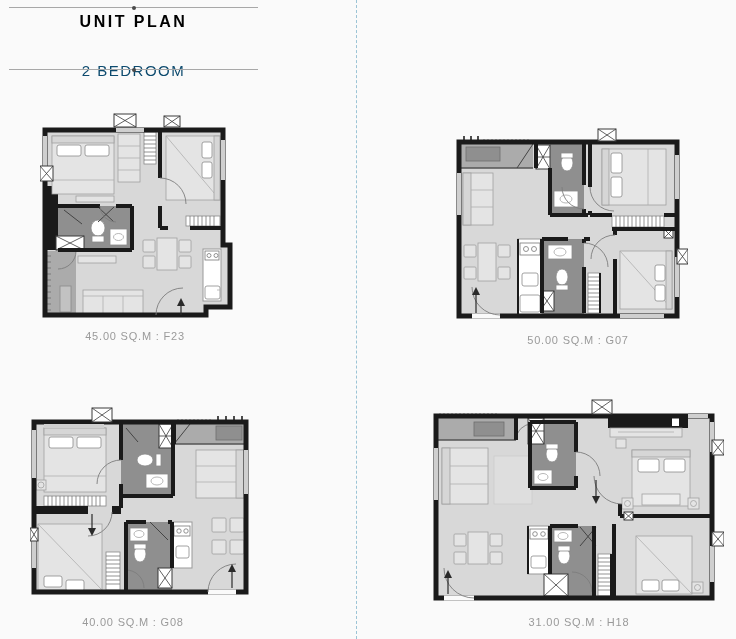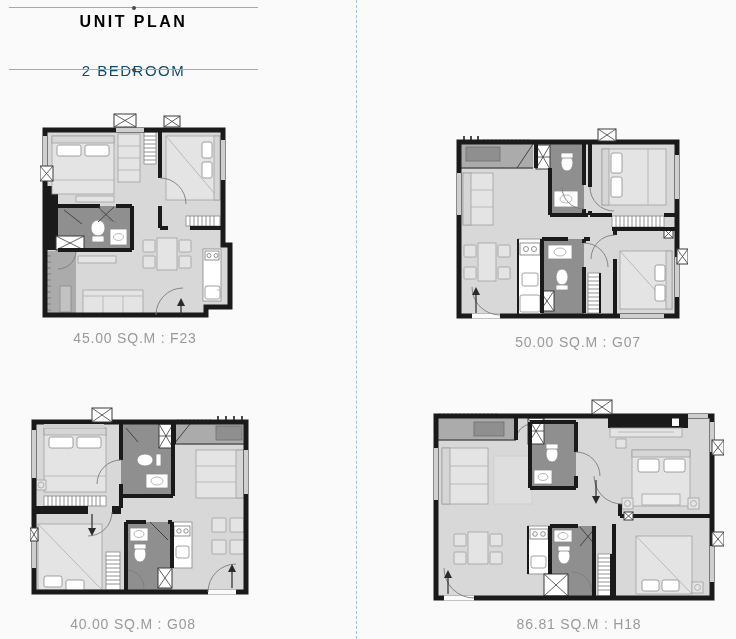--- a/index.html
+++ b/index.html
@@ -10,21 +10,21 @@
   .rule .dot{position:absolute;left:50%;top:-1.5px;width:4px;height:4px;border-radius:50%;
        background:#4a4a4a;transform:translateX(-50%);}
   .rule.top{top:7px;} .rule.bottom{top:69px;}
   .title-main{position:absolute;left:0;top:13px;width:249px;font-size:16px;font-weight:bold;
        letter-spacing:2.5px;color:#000000;}
   .title-sub{position:absolute;left:0;top:40px;width:249px;font-size:15px;
        letter-spacing:1.5px;color:#0c4a6e;margin-top:22px;}
   .divider{position:absolute;left:356px;top:0;height:639px;width:0;
        border-left:1px dashed #9cc4d6;}
   .unit-card{position:absolute;}
-  .caption{position:absolute;width:200px;text-align:center;font-size:14px;
+  .caption{position:absolute;width:200px;text-align:center;font-size:11px;
        letter-spacing:0.8px;color:#9a9a9a;}
   svg{display:block;}
   
   .floor{fill:#d8d8d8;}
   .bath{fill:#8f8f8f;}
   .balc{fill:#ababab;}
   .blk{fill:#1a1a1a;}
   .wall{fill:none;stroke:#1a1a1a;stroke-width:5;}
   .iw{fill:none;stroke:#1a1a1a;stroke-width:4;}
   .iw2{fill:none;stroke:#1a1a1a;stroke-width:2;}
@@ -444,13 +444,13 @@
         <path class="xl" d="M162,4 L182,18 M182,4 L162,18"></path>
     <rect class="xbox" x="282" y="44" width="12" height="15"></rect>
         <path class="xl" d="M282,44 L294,59 M294,44 L282,59"></path>
     <rect class="xbox" x="194" y="116" width="9" height="8"></rect>
         <path class="xl" d="M194,116 L203,124 M203,116 L194,124"></path>
     <rect class="xbox" x="282" y="136" width="12" height="14"></rect>
         <path class="xl" d="M282,136 L294,150 M294,136 L282,150"></path>
   </g>
 </svg>
 </div>
-<div class="caption" style="left:479px;top:616px;">86.81 SQ.M : H18</div>
+<div class="caption" style="left:479px;top:616px;">31.00 SQ.M : H18</div>
 
 </body></html>

